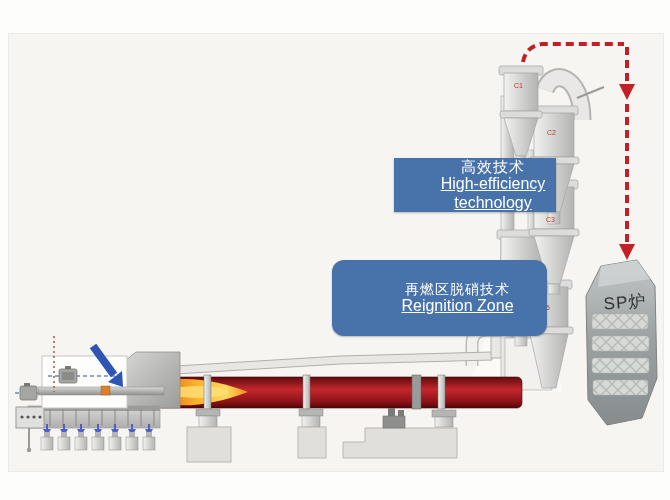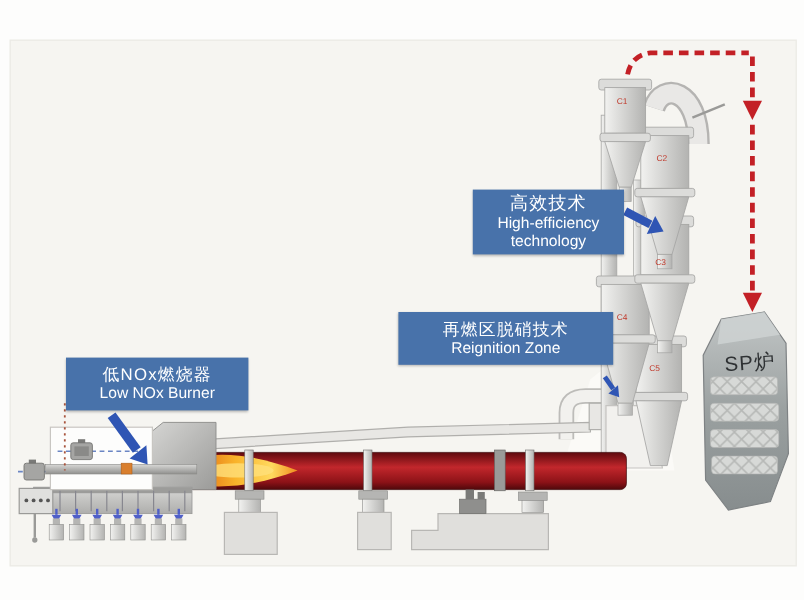--- a/index.html
+++ b/index.html
@@ -3,28 +3,28 @@
 <meta charset="utf-8">
 <style>
   html,body{margin:0;padding:0;background:#fff;}
   .stage{position:relative;width:670px;height:500px;background:#fdfdfc;overflow:hidden;
          font-family:"Liberation Sans",sans-serif;}
   .slide-bg{position:absolute;left:8px;top:33px;width:654px;height:437px;
             background:#f6f5f1;border:1px solid #eceae5;}
   .layer{position:absolute;left:0;top:0;}
   .label-box{position:absolute;background:#4872aa;color:#fff;display:flex;flex-direction:column;
              justify-content:center;align-items:center;text-align:center;
-             box-shadow:0 1px 2px rgba(0,0,0,.25);line-height:1.15;}
+             box-shadow:0 1px 2px rgba(0,0,0,.25);line-height:1.15;padding-left:36px;}
   .box-burner{left:55px;top:298px;width:152px;height:44px;}
   .box-eff{left:394px;top:158px;width:126px;height:54px;}
-  .box-reig{left:332px;top:260px;width:179px;height:44px;}
+  .box-reig{left:332px;top:260px;width:179px;height:76px;border-radius:12px;}
   .zh-lg{font-size:15px;letter-spacing:1px;}
   .zh-md{font-size:14px;letter-spacing:1px;}
   .en-md{font-size:13px;}
-  .en-sm{font-size:13px;}
+  .en-sm{font-size:16px;text-decoration:underline;}
   .sp-label{position:absolute;left:596px;top:291px;width:58px;text-align:center;
             font-size:17px;color:#2f3234;letter-spacing:1px;transform:rotate(-4deg);}
   .ctag{position:absolute;font-size:7px;color:#c0392b;line-height:7px;}
 </style>
 </head>
 <body>
 
 <div class="stage">
   <div class="slide-bg"></div>
 
@@ -284,24 +284,20 @@
   </svg>
 
   <span class="ctag" style="left:514px;top:82px;">C1</span>
   <span class="ctag" style="left:547px;top:129px;">C2</span>
   <span class="ctag" style="left:546px;top:216px;">C3</span>
   <span class="ctag" style="left:514px;top:262px;">C4</span>
   <span class="ctag" style="left:541px;top:304px;">C5</span>
 
   <div class="sp-label">SP炉</div>
 
-  <div class="label-box box-burner">
-    <div class="zh-md">低NOx燃烧器</div>
-    <div class="en-md">Low NOx Burner</div>
-  </div>
 
   <div class="label-box box-eff">
     <div class="zh-lg">高效技术</div>
     <div class="en-sm">High-efficiency</div>
     <div class="en-sm">technology</div>
   </div>
 
   <div class="label-box box-reig">
     <div class="zh-md">再燃区脱硝技术</div>
     <div class="en-sm">Reignition Zone</div>

